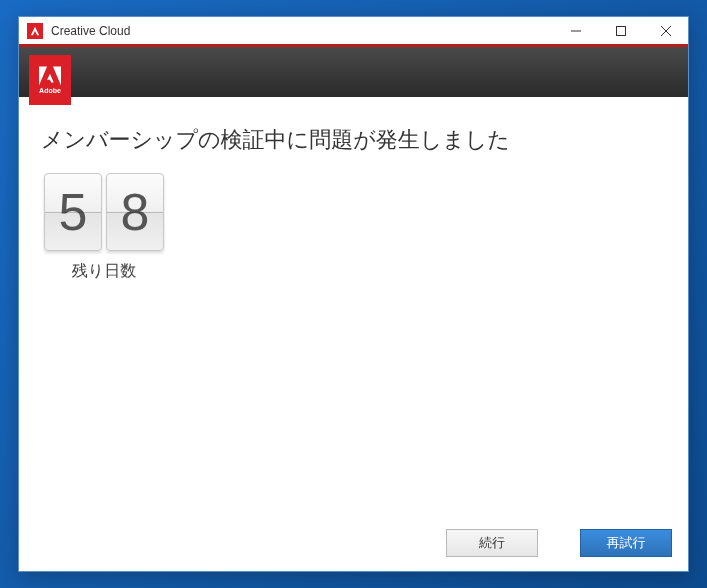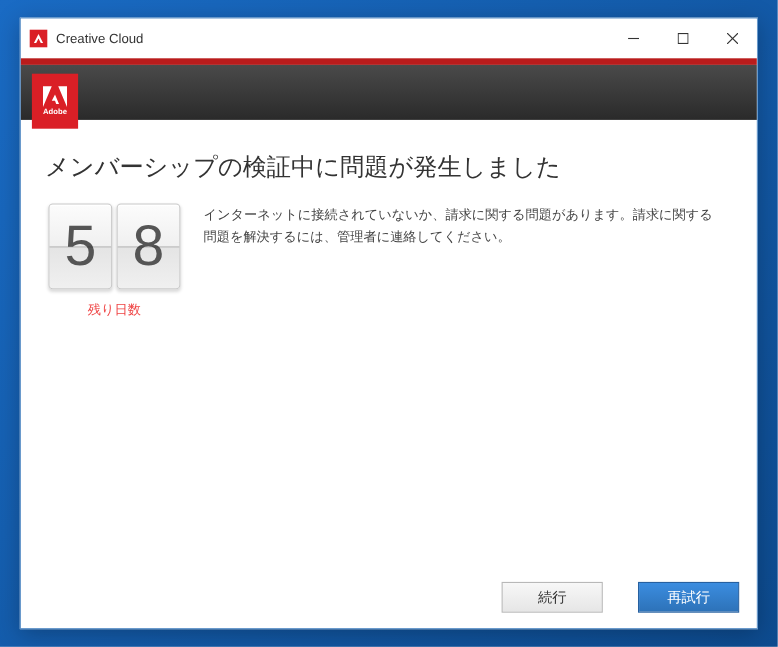--- a/index.html
+++ b/index.html
@@ -17,26 +17,26 @@
     top: 16px;
     width: 671px;
     height: 556px;
     background: #fff;
     border: 1px solid #5a8fc7;
     box-shadow: 0 4px 20px rgba(0,0,0,0.25);
     display: flex;
     flex-direction: column;
   }
   .titlebar {
-    height: 42px;
+    height: 30px;
     background: #fff;
     display: flex;
     align-items: center;
     padding-left: 8px;
-    border-bottom: 6px solid #b91c1c;
+    border-bottom: 3px solid #b91c1c;
   }
   .titlebar-icon {
     width: 16px;
     height: 16px;
     background: #da1f26;
     display: flex;
     align-items: center;
     justify-content: center;
     margin-right: 8px;
   }
@@ -131,40 +131,41 @@
     height: 1px;
     background: rgba(0,0,0,0.18);
   }
   .flip-digit span {
     font-size: 52px;
     font-weight: 300;
     color: #555;
     font-family: "Segoe UI Light", "Segoe UI", sans-serif;
   }
   .counter-label {
-    font-size: 12px;
-    color: #ef4444;
+    font-size: 16px;
+    color: #404040;
     margin-top: 10px;
   }
   .text-col {
     flex: 1;
     font-size: 12px;
     color: #444;
     line-height: 1.7;
   }
   .text-col p { margin-bottom: 12px; }
   .text-col a {
     color: #1473e6;
     text-decoration: none;
     cursor: pointer;
   }
   .footer {
     padding: 10px 16px 14px;
     display: flex;
     justify-content: flex-end;
+    gap: 10px;
   }
   .btn {
     min-width: 92px;
     height: 28px;
     font-size: 13px;
     border: 1px solid #b8b8b8;
     cursor: pointer;
     display: flex;
     align-items: center;
     justify-content: center;
@@ -232,21 +233,20 @@
               <span>5</span>
             </div>
           <div class="flip-digit">
               <span>8</span>
             </div>
         </div>
         <div class="counter-label">残り日数</div>
       </div>
 
       <div class="text-col">
-        <p>インターネットに接続されていないか、請求に関する問題があります。請求に関する問題を解決するには、管理者に連絡してください。</p>
       </div>
     </div>
   </div>
 
   <div class="footer">
     <button class="btn btn-secondary">続行</button>
     <button class="btn btn-primary">再試行</button>
   </div>
 
 </div>

